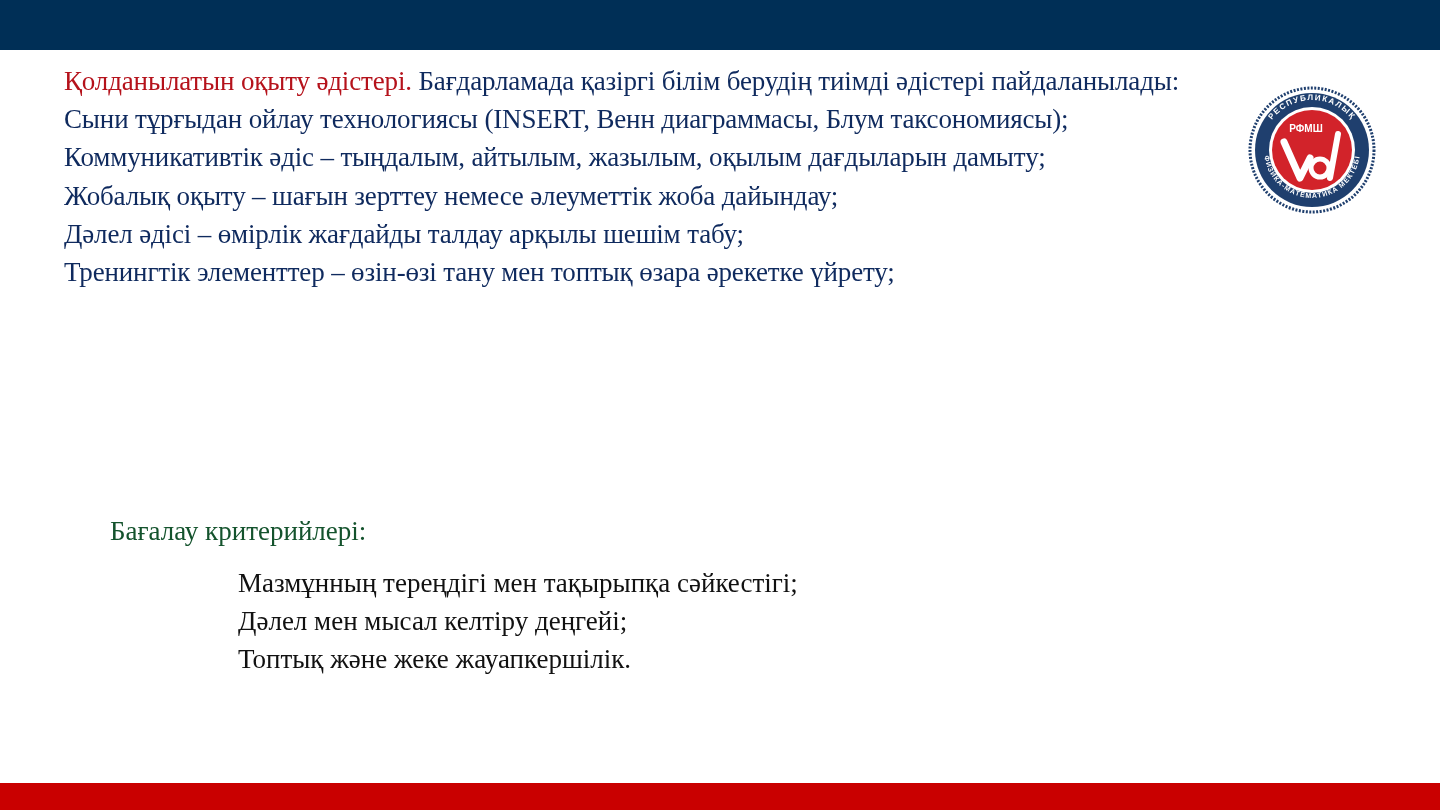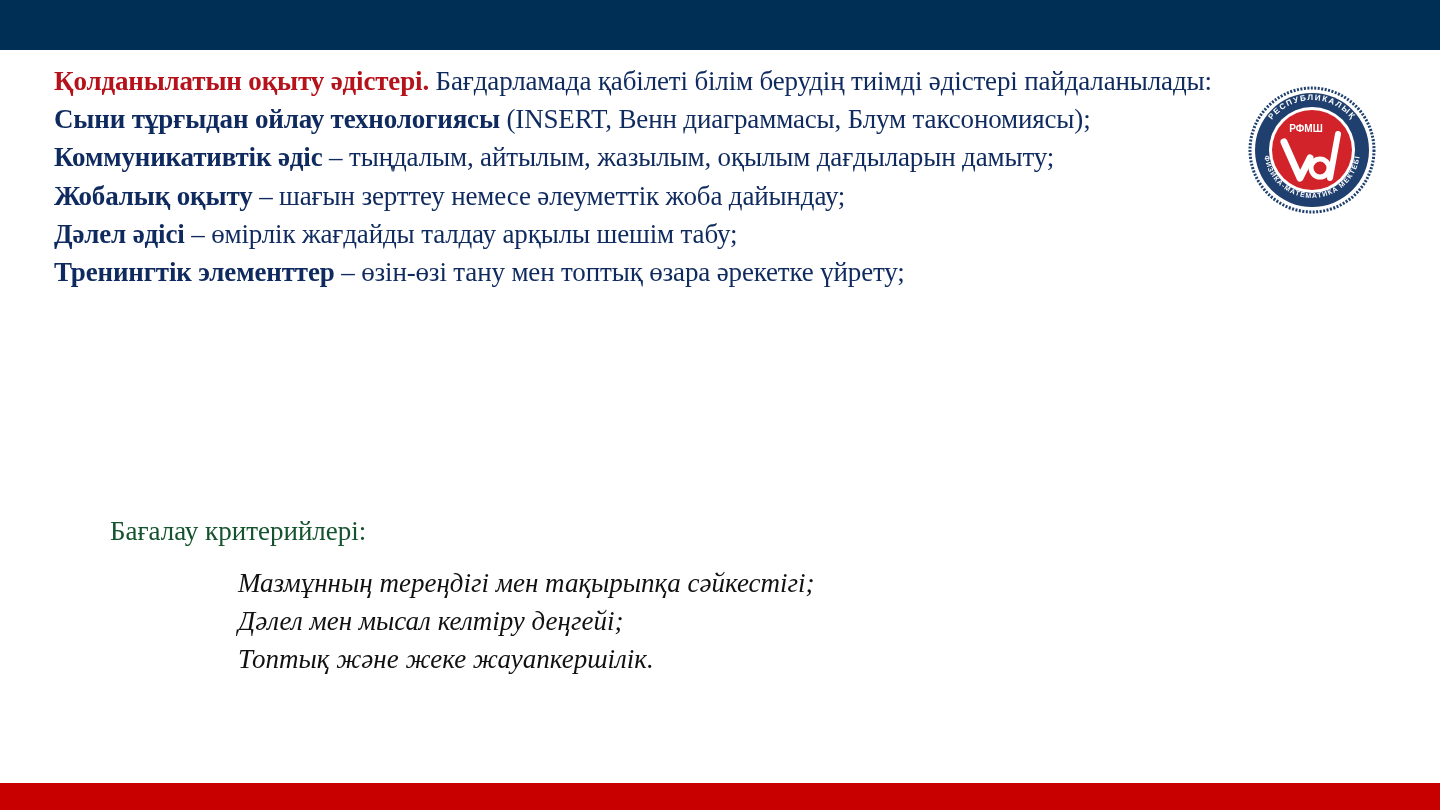--- a/index.html
+++ b/index.html
@@ -9,29 +9,29 @@
       font-family: "Liberation Serif", serif;
       color: #0f2a5e;
     }
     .top-bar { position: absolute; left: 0; top: 0; width: 1440px; height: 50px; background: #002f56; }
     .bottom-bar { position: absolute; left: 0; top: 783px; width: 1440px; height: 27px; background: #c90000; }
     .content {
       position: absolute; left: 54px; top: 62px; width: 1240px;
       font-size: 27px; line-height: 38.2px; letter-spacing: -0.15px;
     }
     .content p { margin: 0; }
-    .b { font-weight: bold; }
+    .b { font-weight: normal; margin-left: 10px; }
     .red { color: #b5121b; }
     .crit-title {
       position: absolute; left: 110px; top: 512px;
       font-size: 27px; font-weight: normal; color: #14532d; line-height: 38px;
     }
     .crit-list {
       position: absolute; left: 238px; top: 564px;
-      font-size: 27px; line-height: 38px; color: #111111; font-style: italic;
+      font-size: 27px; line-height: 38px; color: #111111;
     }
     .crit-list div { white-space: nowrap; }
     .logo { position: absolute; left: 1248px; top: 86px; width: 128px; height: 128px; }
   </style>
 </head>
 <body>
 
 <div class="top-bar"></div>
 
 <div class="logo">
@@ -52,21 +52,21 @@
     </text>
     <text x="58" y="46" text-anchor="middle" font-family="Liberation Sans, sans-serif" font-size="10" font-weight="bold" fill="#ffffff">РФМШ</text>
     <path d="M 36 56 L 52 92 L 62 72" fill="none" stroke="#ffffff" stroke-width="7" stroke-linecap="round" stroke-linejoin="round"></path>
     <circle cx="72" cy="82" r="9" fill="none" stroke="#ffffff" stroke-width="5"></circle>
     <path d="M 82 92 L 90 48" fill="none" stroke="#ffffff" stroke-width="6" stroke-linecap="round"></path>
   </svg>
 </div>
 
 <div class="content">
   <p>
-    <span class="b red">Қолданылатын оқыту әдістері.</span><span> Бағдарламада қабілеті білім берудің тиімді әдістері пайдаланылады:</span>
+    <span class="b red">Қолданылатын оқыту әдістері.</span><span> Бағдарламада қазіргі білім берудің тиімді әдістері пайдаланылады:</span>
   </p>
   <p><span class="b">Сыни тұрғыдан ойлау технологиясы</span><span> (INSERT, Венн диаграммасы, Блум таксономиясы);</span></p>
   <p><span class="b">Коммуникативтік әдіс</span><span> – тыңдалым, айтылым, жазылым, оқылым дағдыларын дамыту;</span></p>
   <p><span class="b">Жобалық оқыту</span><span> – шағын зерттеу немесе әлеуметтік жоба дайындау;</span></p>
   <p><span class="b">Дәлел әдісі</span><span> – өмірлік жағдайды талдау арқылы шешім табу;</span></p>
   <p><span class="b">Тренингтік элементтер</span><span> – өзін-өзі тану мен топтық өзара әрекетке үйрету;</span></p>
 </div>
 
 <div class="crit-title">Бағалау критерийлері:</div>
 

